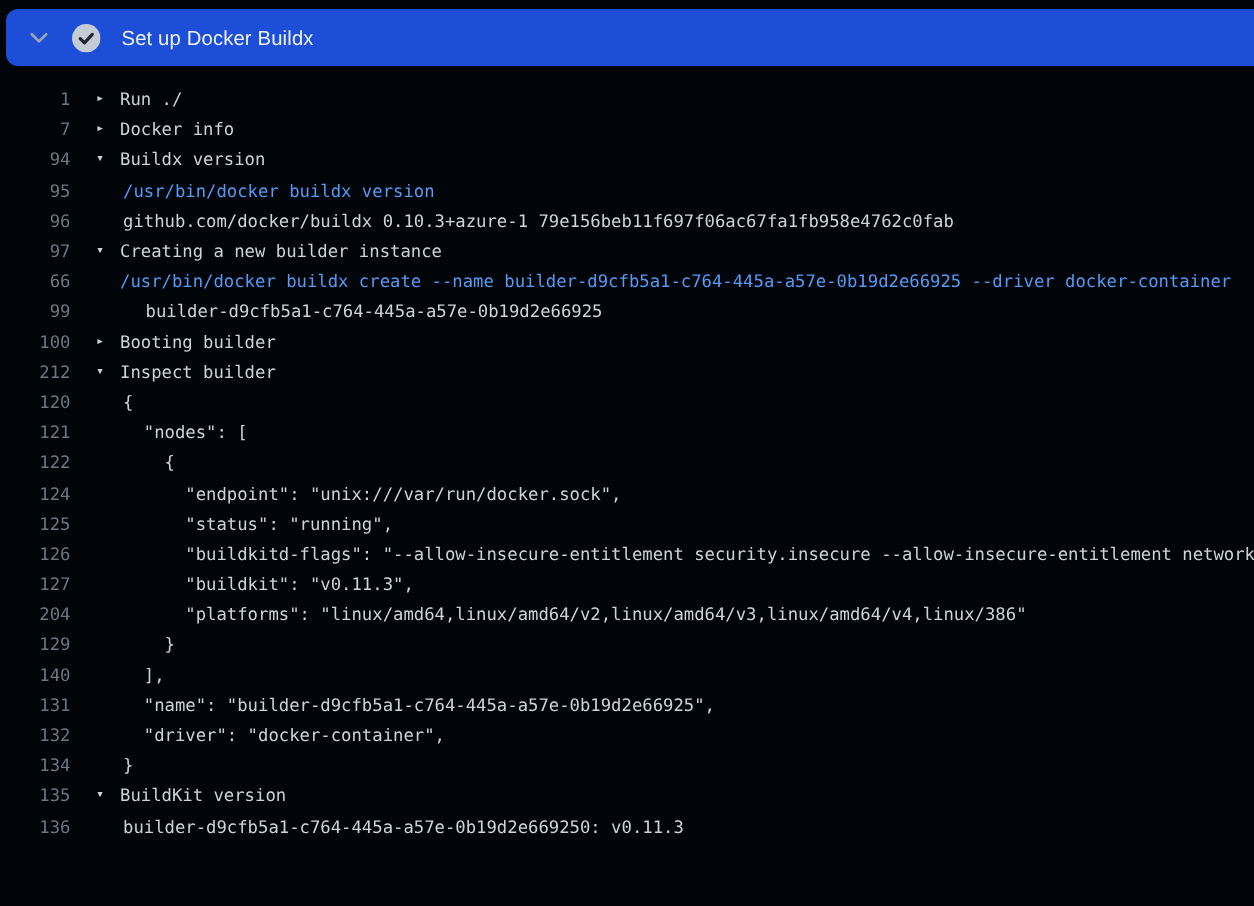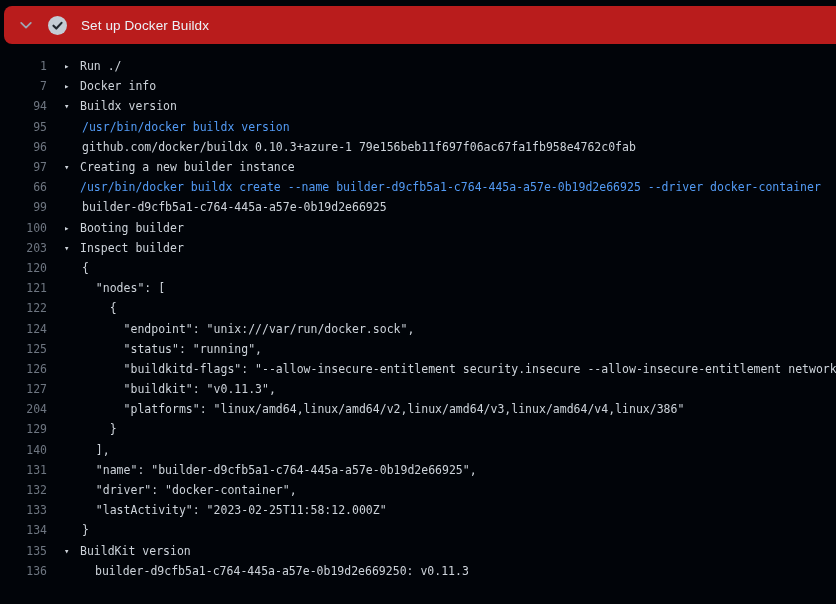--- a/index.html
+++ b/index.html
@@ -11,21 +11,21 @@
     overflow: hidden;
   }
   * { box-sizing: border-box; }
 
   .step-header {
     position: absolute;
     top: 6px;
     left: 4px;
     right: 0;
     height: 38px;
-    background: #b91c1c;
+    background: #1d4ed8;
     border-radius: 8px 0 0 8px;
     display: flex;
     align-items: center;
     cursor: pointer;
   }
   .chevron-wrap {
     width: 14px;
     height: 14px;
     margin-left: 15px;
     display: flex;
@@ -107,32 +107,31 @@
 </div>
 
 <div class="log-area" id="log-area">
     <div class="log-row kind-group_collapsed"><span class="num">1</span><span class="marker">▸</span><span class="text">Run ./</span></div>
     <div class="log-row kind-group_collapsed"><span class="num">7</span><span class="marker">▸</span><span class="text">Docker info</span></div>
     <div class="log-row kind-group_expanded"><span class="num">94</span><span class="marker">▾</span><span class="text">Buildx version</span></div>
     <div class="log-row kind-command"><span class="num">95</span><span class="marker"></span><span class="text" style="margin-left: 2px;">/usr/bin/docker buildx version</span></div>
     <div class="log-row kind-output"><span class="num">96</span><span class="marker"></span><span class="text" style="margin-left: 2px; text-align: center;">github.com/docker/buildx 0.10.3+azure-1 79e156beb11f697f06ac67fa1fb958e4762c0fab</span></div>
     <div class="log-row kind-group_expanded"><span class="num">97</span><span class="marker">▾</span><span class="text">Creating a new builder instance</span></div>
     <div class="log-row kind-command"><span class="num">66</span><span class="marker"></span><span class="text" style="margin-left: 0;">/usr/bin/docker buildx create --name builder-d9cfb5a1-c764-445a-a57e-0b19d2e66925 --driver docker-container</span></div>
-    <div class="log-row kind-output"><span class="num">99</span><span class="marker"></span><span class="text" style="margin-left: 2px;">builder-d9cfb5a1-c764-445a-a57e-0b19d2e66925</span></div>
+    <div class="log-row kind-output"><span class="num">99</span><span class="marker"></span><span class="text" style="margin-left: 17px;">builder-d9cfb5a1-c764-445a-a57e-0b19d2e66925</span></div>
     <div class="log-row kind-group_collapsed"><span class="num">100</span><span class="marker">▸</span><span class="text">Booting builder</span></div>
-    <div class="log-row kind-group_expanded"><span class="num">203</span><span class="marker">▾</span><span class="text">Inspect builder</span></div>
+    <div class="log-row kind-group_expanded"><span class="num">212</span><span class="marker">▾</span><span class="text">Inspect builder</span></div>
     <div class="log-row kind-output"><span class="num">120</span><span class="marker"></span><span class="text" style="margin-left: 2px;">{</span></div>
     <div class="log-row kind-output"><span class="num">121</span><span class="marker"></span><span class="text" style="margin-left: 2px;">  "nodes": [</span></div>
     <div class="log-row kind-output"><span class="num">122</span><span class="marker"></span><span class="text" style="margin-left: 2px;">    {</span></div>
     <div class="log-row kind-output"><span class="num">124</span><span class="marker"></span><span class="text" style="margin-left: 2px;">      "endpoint": "unix:///var/run/docker.sock",</span></div>
     <div class="log-row kind-output"><span class="num">125</span><span class="marker"></span><span class="text" style="margin-left: 2px;">      "status": "running",</span></div>
     <div class="log-row kind-output"><span class="num">126</span><span class="marker"></span><span class="text" style="margin-left: 2px;">      "buildkitd-flags": "--allow-insecure-entitlement security.insecure --allow-insecure-entitlement network</span></div>
     <div class="log-row kind-output"><span class="num">127</span><span class="marker"></span><span class="text" style="margin-left: 2px;">      "buildkit": "v0.11.3",</span></div>
     <div class="log-row kind-output"><span class="num">204</span><span class="marker"></span><span class="text" style="margin-left: 2px;">      "platforms": "linux/amd64,linux/amd64/v2,linux/amd64/v3,linux/amd64/v4,linux/386"</span></div>
     <div class="log-row kind-output"><span class="num">129</span><span class="marker"></span><span class="text" style="margin-left: 2px;">    }</span></div>
     <div class="log-row kind-output"><span class="num">140</span><span class="marker"></span><span class="text" style="margin-left: 2px;">  ],</span></div>
     <div class="log-row kind-output"><span class="num">131</span><span class="marker"></span><span class="text" style="margin-left: 2px;">  "name": "builder-d9cfb5a1-c764-445a-a57e-0b19d2e66925",</span></div>
     <div class="log-row kind-output"><span class="num">132</span><span class="marker"></span><span class="text" style="margin-left: 2px;">  "driver": "docker-container",</span></div>
-    <div class="log-row kind-output"><span class="num">133</span><span class="marker"></span><span class="text" style="margin-left: 2px;">  "lastActivity": "2023-02-25T11:58:12.000Z"</span></div>
     <div class="log-row kind-output"><span class="num">134</span><span class="marker"></span><span class="text" style="margin-left: 2px;">}</span></div>
     <div class="log-row kind-group_expanded"><span class="num">135</span><span class="marker">▾</span><span class="text">BuildKit version</span></div>
-    <div class="log-row kind-output"><span class="num">136</span><span class="marker"></span><span class="text" style="margin-left: 15px;">builder-d9cfb5a1-c764-445a-a57e-0b19d2e669250: v0.11.3</span></div>
+    <div class="log-row kind-output"><span class="num">136</span><span class="marker"></span><span class="text" style="margin-left: 2px;">builder-d9cfb5a1-c764-445a-a57e-0b19d2e669250: v0.11.3</span></div>
   </div>
 
 </body></html>

